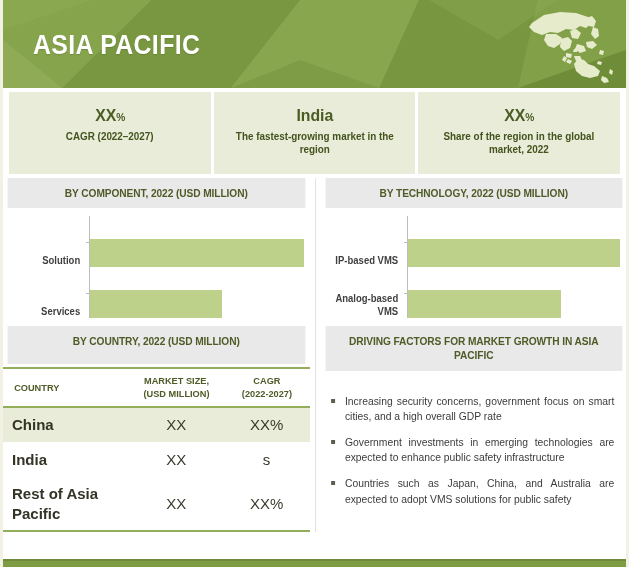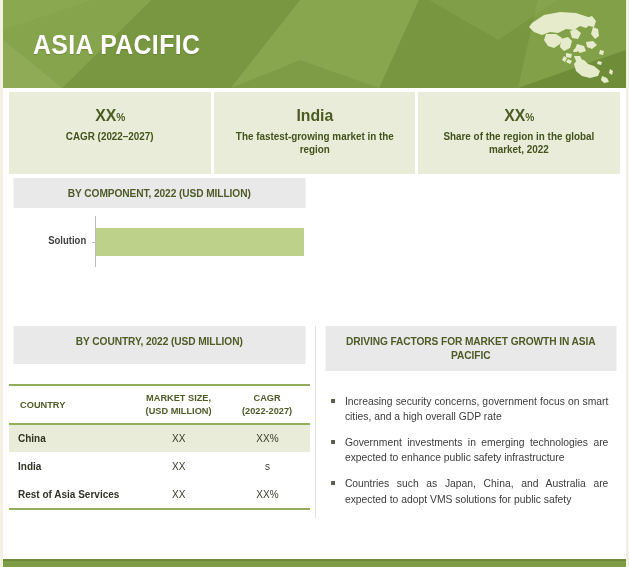--- a/index.html
+++ b/index.html
@@ -83,21 +83,21 @@
     font-size: 10.5px;
     font-weight: bold;
     color: #44531f;
     line-height: 1.32;
     transform: scaleX(0.94);
   }
 
   
   .body-cols {
     display: flex;
-    padding: 0 6px;
+    padding: 0 0;
     box-sizing: border-box;
   }
   .col {
     width: 50%;
     box-sizing: border-box;
   }
   .col-left { padding-right: 5px; }
   .col-right { padding-left: 5px; border-left: 1px solid #e2e2e2; }
 
   .section-bar {
@@ -116,21 +116,21 @@
 
   
   .chart {
     position: relative;
     height: 118px;
     padding: 8px 6px 8px 0;
     box-sizing: border-box;
   }
   .chart-row {
     display: flex;
-    align-items: center;
+    align-items: flex-end;
     height: 50%;
   }
   .chart-label {
     width: 86px;
     flex: 0 0 86px;
     text-align: right;
     padding-right: 7px;
     box-sizing: border-box;
     font-size: 10px;
     font-weight: bold;
@@ -156,38 +156,38 @@
   .chart-track { flex: 1 1 auto; }
   .chart-bar {
     height: 28px;
     background: #bdd18a;
   }
 
   
   .ctable {
     width: 100%;
     border-collapse: collapse;
-    margin-top: 20px;
+    margin-top: 3px;
   }
   .ctable thead th {
     background: #ffffff;
     color: #4f5b27;
     font-size: 9.6px;
     font-weight: bold;
     padding: 6px 4px;
     line-height: 1.32;
     border-top: 2px solid #93ad5a;
     border-bottom: 2px solid #93ad5a;
     transform: scaleX(0.96);
   }
   .ctable thead th.c0 { text-align: left; padding-left: 9px; width: 41%; }
   .ctable thead th.c1 { text-align: center; width: 31%; }
   .ctable thead th.c2 { text-align: center; width: 28%; }
   .ctable tbody td {
-    font-size: 10px;
+    font-size: 15px;
     color: #3a3a2d;
     padding: 7px 4px;
     line-height: 1.3;
     border-bottom: 1px solid #ffffff;
   }
   .ctable tbody td.c0 { text-align: left; padding-left: 9px; font-weight: bold; color: #333326; }
   .ctable tbody td.c1, .ctable tbody td.c2 { text-align: center; }
   .ctable tbody tr.alt td { background: #e9ecd8; }
   .ctable tbody tr.last td { border-bottom: 2px solid #93ad5a; }
 
@@ -297,20 +297,46 @@
     <div class="col col-left">
       <div class="section-bar">BY COMPONENT, 2022 (USD MILLION)</div>
       <div class="chart">
         <div class="chart-row">
           <div class="chart-label">Solution</div>
           <div class="chart-axis"></div>
           <div class="chart-track">
             <div class="chart-bar" style="width:100%"></div>
           </div>
         </div>
+        <div class="chart-row">
+          <div class="chart-label">Services</div>
+          <div class="chart-axis"></div>
+          <div class="chart-track">
+            <div class="chart-bar" style="width:62%"></div>
+          </div>
+        </div>
+      </div>
+    </div>
+    <div class="col col-right">
+      <div class="section-bar">BY TECHNOLOGY, 2022 (USD MILLION)</div>
+      <div class="chart">
+        <div class="chart-row">
+          <div class="chart-label">IP-based VMS</div>
+          <div class="chart-axis"></div>
+          <div class="chart-track">
+            <div class="chart-bar" style="width:100%"></div>
+          </div>
+        </div>
+        <div class="chart-row">
+          <div class="chart-label">Analog-based VMS</div>
+          <div class="chart-axis"></div>
+          <div class="chart-track">
+            <div class="chart-bar" style="width:72%"></div>
+          </div>
+        </div>
       </div>
     </div>
   </div>
 
   <div class="body-cols">
     <div class="col col-left">
       <div class="section-bar tall">BY COUNTRY, 2022 (USD MILLION)</div>
       <table class="ctable">
         <thead>
           <tr>
@@ -330,21 +356,21 @@
             <td class="c0">China</td>
             <td class="c1">XX</td>
             <td class="c2">XX%</td>
           </tr>
           <tr>
             <td class="c0">India</td>
             <td class="c1">XX</td>
             <td class="c2">s</td>
           </tr>
           <tr class="last">
-            <td class="c0">Rest of Asia Services</td>
+            <td class="c0">Rest of Asia Pacific</td>
             <td class="c1">XX</td>
             <td class="c2">XX%</td>
           </tr>
         </tbody>
       </table>
     </div>
 
     <div class="col col-right">
       <div class="section-bar tall">DRIVING FACTORS FOR MARKET GROWTH IN ASIA PACIFIC</div>
       <ul class="bullets">

